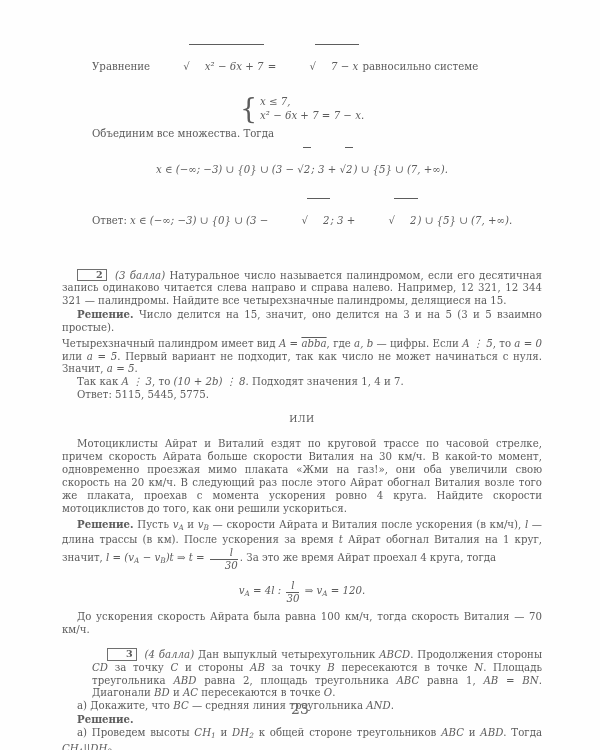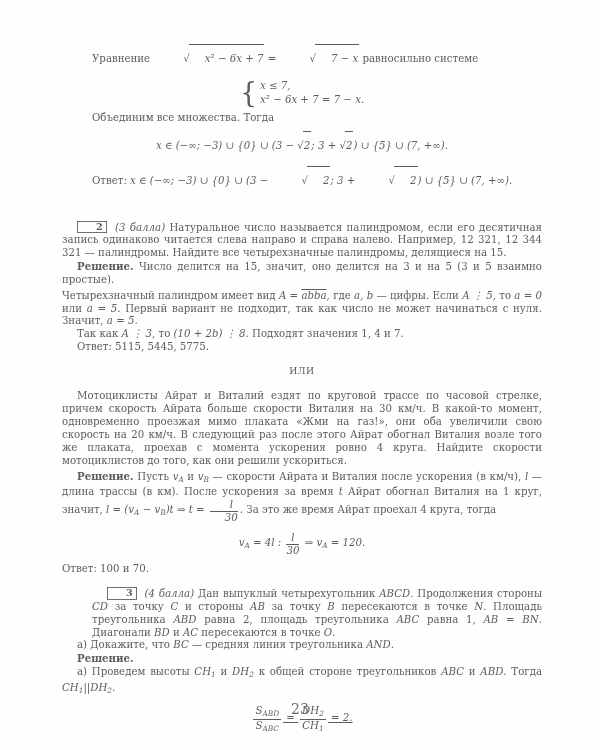--- a/index.html
+++ b/index.html
@@ -40,21 +40,21 @@
   .i{font-style:italic;}
   .m{font-style:italic;}
   .sub{font-style:italic;font-size:7.4px;vertical-align:-2px;letter-spacing:0;}
   .ol{font-style:italic;text-decoration:overline;}
   .box{
     display:inline-block;border:1px solid #6f6f6f;font-weight:bold;font-style:normal;
     font-size:9.6px;line-height:10.5px;padding:0 3px;margin-right:4px;vertical-align:0.5px;
   }
   .sqrt{display:inline-block;white-space:nowrap;}
   .sqrt .sign{display:inline-block;transform:translateY(-0.5px);margin-right:-1px;font-style:normal;}
-  .sqrt .rad{display:inline-block;border-top:0.9px solid #5c5c5c;padding:8px 1px;}
+  .sqrt .rad{display:inline-block;border-top:0.9px solid #5c5c5c;padding:16px 1px;}
   .frac{
     display:inline-block;vertical-align:-0.75em;text-align:center;
     line-height:1.08;margin:0 2px;white-space:nowrap;
   }
   .frac .num{display:block;border-bottom:0.8px solid #5c5c5c;padding:0 2px 0.5px;}
   .frac .den{display:block;padding-top:0.5px;}
   .system{display:flex;justify-content:center;align-items:center;}
   .brace{font-size:27px;font-weight:400;color:#5c5c5c;margin-right:3px;transform:scaleY(1.05);}
   .sys-lines{display:flex;flex-direction:column;align-items:flex-start;text-align:left;}
   .sys-line{line-height:14.5px;}
@@ -81,21 +81,21 @@
       <div class="block pi" data-name="block-answer-1"><span class="t" data-name="text-run">Ответ: </span><span class="m" data-name="math-run">x ∈ (−∞; −3) ∪ {0} ∪ (3 − </span><span class="sqrt" data-name="sqrt-expression"><span class="sign" data-name="radical-icon">√</span><span class="rad m" data-name="radicand">2</span></span><span class="m" data-name="math-run">; 3 + </span><span class="sqrt" data-name="sqrt-expression"><span class="sign" data-name="radical-icon">√</span><span class="rad m" data-name="radicand">2</span></span><span class="m" data-name="math-run">) ∪ {5} ∪ (7, +∞).</span></div>
       <div class="block pi" data-name="block-problem-2"><span class="box" data-name="problem-number-box">2</span><span class="i" data-name="italic-run"> (3 балла) </span><span class="t" data-name="text-run">Натуральное число называется палиндромом, если его десятичная запись одинаково читается слева направо и справа налево. Например, 12 321, 12 344 321 — палиндромы. Найдите все четырехзначные палиндромы, делящиеся на 15.</span></div>
       <div class="block pi" data-name="block-solution-2"><span class="b" data-name="bold-run">Решение.</span><span class="t" data-name="text-run"> Число делится на 15, значит, оно делится на 3 и на 5 (3 и 5 взаимно простые).</span></div>
       <div class="block p" data-name="block-palindrome-form"><span class="t" data-name="text-run">Четырехзначный палиндром имеет вид </span><span class="m" data-name="math-run">A = </span><span class="ol" data-name="overline-run">abba</span><span class="t" data-name="text-run">, где </span><span class="m" data-name="math-run">a, b</span><span class="t" data-name="text-run"> — цифры. Если </span><span class="m" data-name="math-run">A ⋮ 5</span><span class="t" data-name="text-run">, то </span><span class="m" data-name="math-run">a = 0</span><span class="t" data-name="text-run"> или </span><span class="m" data-name="math-run">a = 5</span><span class="t" data-name="text-run">. Первый вариант не подходит, так как число не может начинаться с нуля. Значит, </span><span class="m" data-name="math-run">a = 5</span><span class="t" data-name="text-run">.</span></div>
       <div class="block pi" data-name="block-tak-kak"><span class="t" data-name="text-run">Так как </span><span class="m" data-name="math-run">A ⋮ 3</span><span class="t" data-name="text-run">, то </span><span class="m" data-name="math-run">(10 + 2b) ⋮ 8</span><span class="t" data-name="text-run">. Подходят значения 1, 4 и 7.</span></div>
       <div class="block pi" data-name="block-answer-2"><span class="t" data-name="text-run">Ответ: 5115, 5445, 5775.</span></div>
       <div class="block center" data-name="block-or-separator"><span class="t" data-name="text-run">ИЛИ</span></div>
       <div class="block pi" data-name="block-moto-problem"><span class="t" data-name="text-run">Мотоциклисты Айрат и Виталий ездят по круговой трассе по часовой стрелке, причем скорость Айрата больше скорости Виталия на 30 км/ч. В какой-то момент, одновременно проезжая мимо плаката «Жми на газ!», они оба увеличили свою скорость на 20 км/ч. В следующий раз после этого Айрат обогнал Виталия возле того же плаката, проехав с момента ускорения ровно 4 круга. Найдите скорости мотоциклистов до того, как они решили ускориться.</span></div>
       <div class="block pi" data-name="block-solution-2alt"><span class="b" data-name="bold-run">Решение.</span><span class="t" data-name="text-run"> Пусть </span><span class="m" data-name="math-run">v</span><span class="sub" data-name="subscript-run">A</span><span class="t" data-name="text-run"> и </span><span class="m" data-name="math-run">v</span><span class="sub" data-name="subscript-run">B</span><span class="t" data-name="text-run"> — скорости Айрата и Виталия после ускорения (в км/ч), </span><span class="m" data-name="math-run">l</span><span class="t" data-name="text-run"> — длина трассы (в км). После ускорения за время </span><span class="m" data-name="math-run">t</span><span class="t" data-name="text-run"> Айрат обогнал Виталия на 1 круг, значит, </span><span class="m" data-name="math-run">l = (v</span><span class="sub" data-name="subscript-run">A</span><span class="m" data-name="math-run"> − v</span><span class="sub" data-name="subscript-run">B</span><span class="m" data-name="math-run">)t ⇒ t = </span><span class="frac" data-name="fraction"><span class="num m" data-name="fraction-numerator">l</span><span class="den m" data-name="fraction-denominator">30</span></span><span class="t" data-name="text-run">. За это же время Айрат проехал 4 круга, тогда</span></div>
       <div class="block center" data-name="block-eq-va"><span class="m" data-name="math-run">v</span><span class="sub" data-name="subscript-run">A</span><span class="m" data-name="math-run"> = 4l : </span><span class="frac" data-name="fraction"><span class="num m" data-name="fraction-numerator">l</span><span class="den m" data-name="fraction-denominator">30</span></span><span class="m" data-name="math-run">  ⇒  </span><span class="m" data-name="math-run">v</span><span class="sub" data-name="subscript-run">A</span><span class="m" data-name="math-run"> = 120.</span></div>
-      <div class="block p" data-name="block-answer-2alt"><span class="t" data-name="text-run">Ответ: 100 и 70.</span></div>
+      <div class="block pi" data-name="block-after-eq"><span class="t" data-name="text-run">До ускорения скорость Айрата была равна 100 км/ч, тогда скорость Виталия — 70 км/ч.</span></div>
       <div class="block pi" data-name="block-problem-3"><span class="box" data-name="problem-number-box">3</span><span class="i" data-name="italic-run"> (4 балла) </span><span class="t" data-name="text-run">Дан выпуклый четырехугольник </span><span class="m" data-name="math-run">ABCD</span><span class="t" data-name="text-run">. Продолжения стороны </span><span class="m" data-name="math-run">CD</span><span class="t" data-name="text-run"> за точку </span><span class="m" data-name="math-run">C</span><span class="t" data-name="text-run"> и стороны </span><span class="m" data-name="math-run">AB</span><span class="t" data-name="text-run"> за точку </span><span class="m" data-name="math-run">B</span><span class="t" data-name="text-run"> пересекаются в точке </span><span class="m" data-name="math-run">N</span><span class="t" data-name="text-run">. Площадь треугольника </span><span class="m" data-name="math-run">ABD</span><span class="t" data-name="text-run"> равна 2, площадь треугольника </span><span class="m" data-name="math-run">ABC</span><span class="t" data-name="text-run"> равна 1, </span><span class="m" data-name="math-run">AB = BN</span><span class="t" data-name="text-run">. Диагонали </span><span class="m" data-name="math-run">BD</span><span class="t" data-name="text-run"> и </span><span class="m" data-name="math-run">AC</span><span class="t" data-name="text-run"> пересекаются в точке </span><span class="m" data-name="math-run">O</span><span class="t" data-name="text-run">.</span></div>
       <div class="block pi" data-name="block-item-a"><span class="t" data-name="text-run">а) Докажите, что </span><span class="m" data-name="math-run">BC</span><span class="t" data-name="text-run"> — средняя линия треугольника </span><span class="m" data-name="math-run">AND</span><span class="t" data-name="text-run">.</span></div>
       <div class="block pi" data-name="block-solution-3-label"><span class="b" data-name="bold-run">Решение.</span></div>
       <div class="block pi" data-name="block-sol-3a"><span class="t" data-name="text-run">а) Проведем высоты </span><span class="m" data-name="math-run">CH</span><span class="sub" data-name="subscript-run">1</span><span class="t" data-name="text-run"> и </span><span class="m" data-name="math-run">DH</span><span class="sub" data-name="subscript-run">2</span><span class="t" data-name="text-run"> к общей стороне треугольников </span><span class="m" data-name="math-run">ABC</span><span class="t" data-name="text-run"> и </span><span class="m" data-name="math-run">ABD</span><span class="t" data-name="text-run">. Тогда </span><span class="m" data-name="math-run">CH</span><span class="sub" data-name="subscript-run">1</span><span class="m" data-name="math-run">||DH</span><span class="sub" data-name="subscript-run">2</span><span class="t" data-name="text-run">.</span></div>
       <div class="block center" data-name="block-eq-ratio"><span class="frac" data-name="fraction"><span class="num" data-name="fraction-numerator"><span class="m" data-name="math-run">S</span><span class="sub" data-name="subscript-run">ABD</span></span><span class="den" data-name="fraction-denominator"><span class="m" data-name="math-run">S</span><span class="sub" data-name="subscript-run">ABC</span></span></span><span class="m" data-name="math-run"> = </span><span class="frac" data-name="fraction"><span class="num" data-name="fraction-numerator"><span class="m" data-name="math-run">DH</span><span class="sub" data-name="subscript-run">2</span></span><span class="den" data-name="fraction-denominator"><span class="m" data-name="math-run">CH</span><span class="sub" data-name="subscript-run">1</span></span></span><span class="m" data-name="math-run"> = 2.</span></div>
     </div>
   <div class="footer" data-name="page-number">23</div>
 </div>
 
 </body></html>

